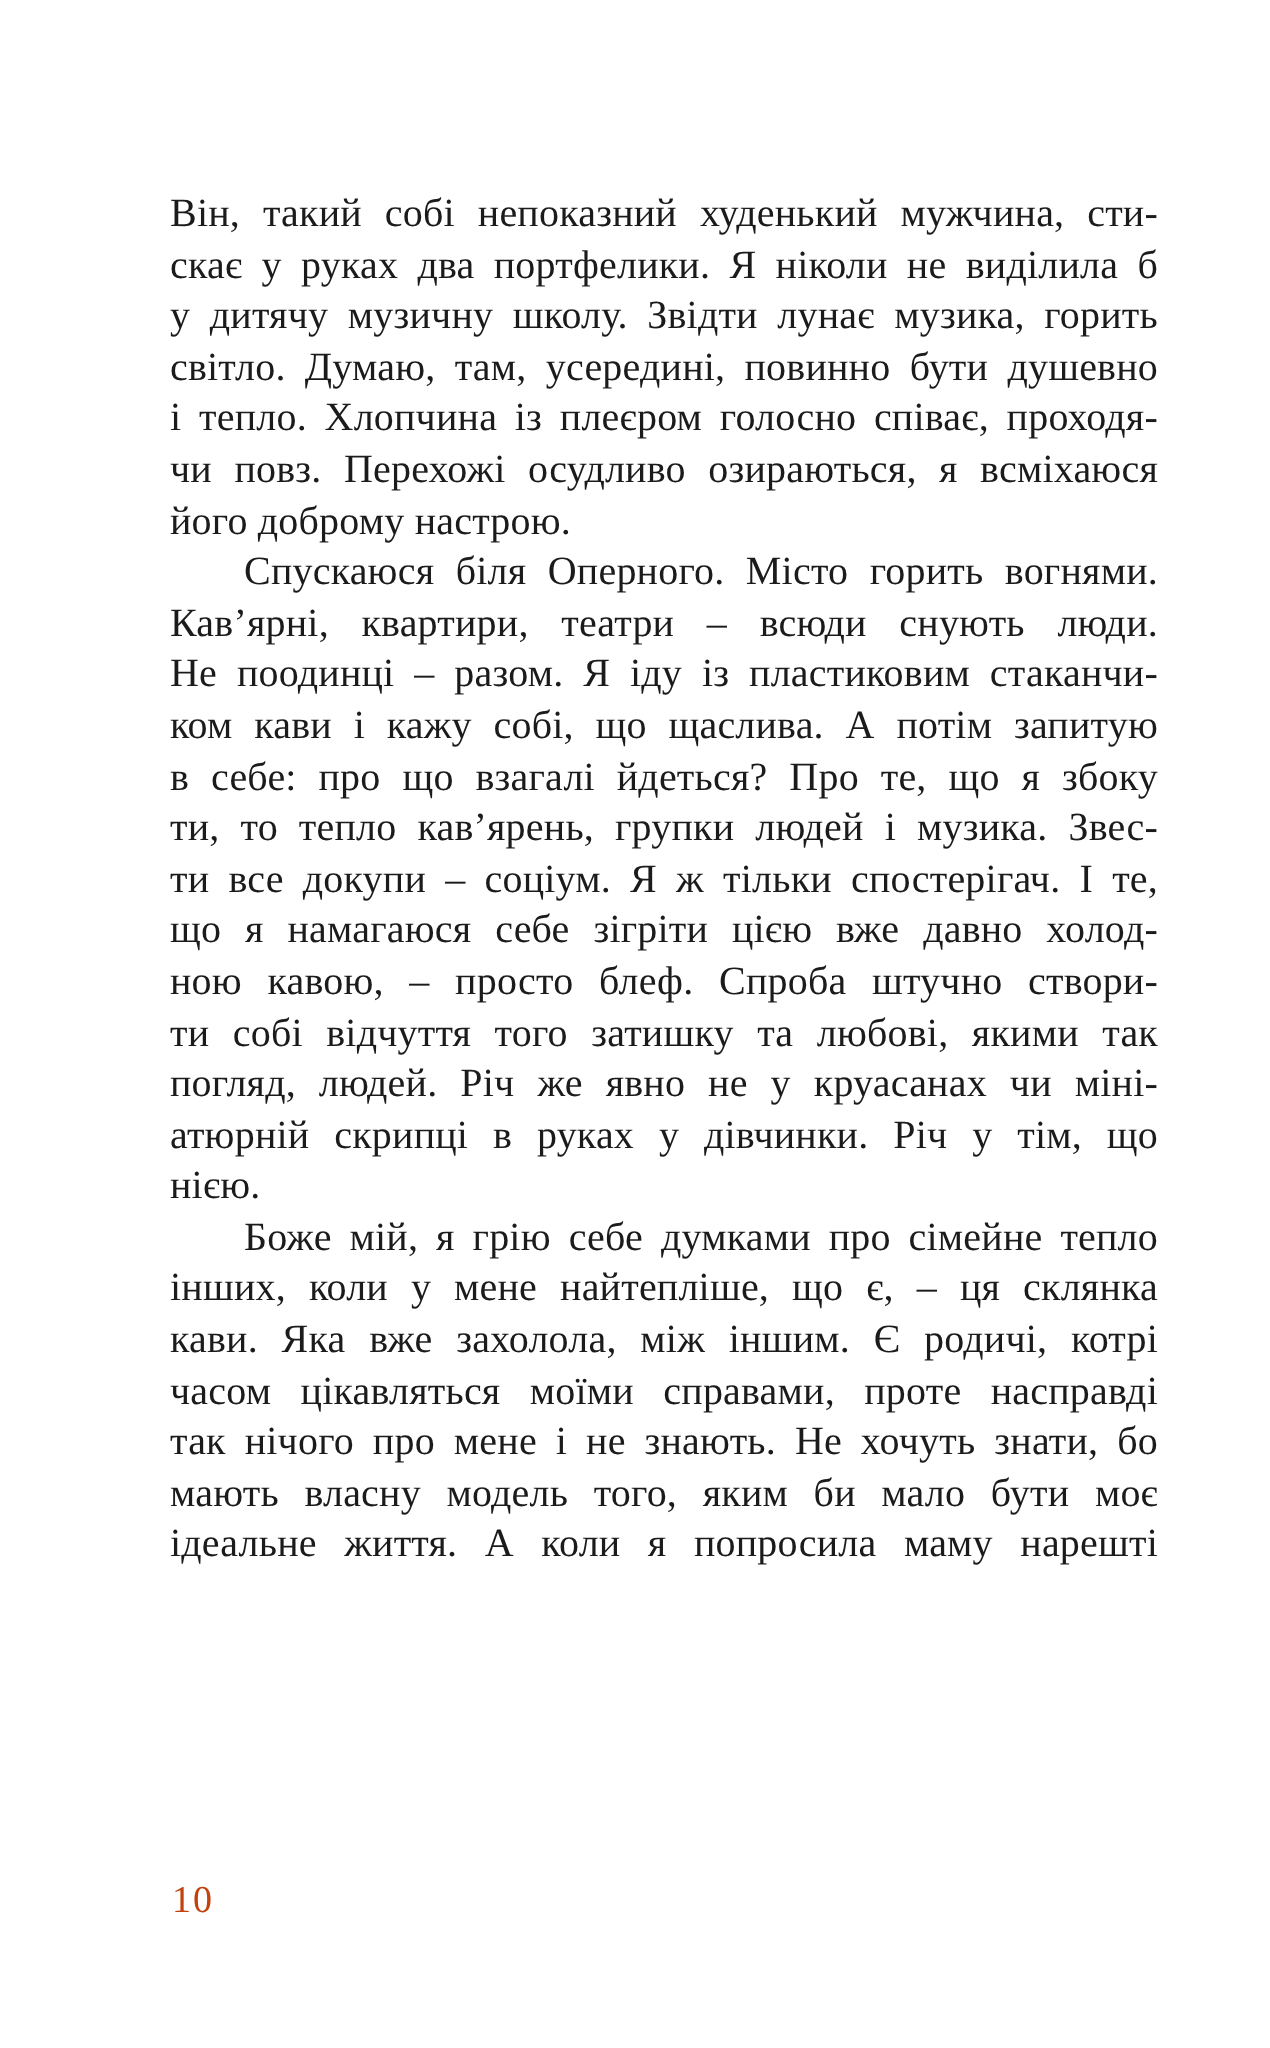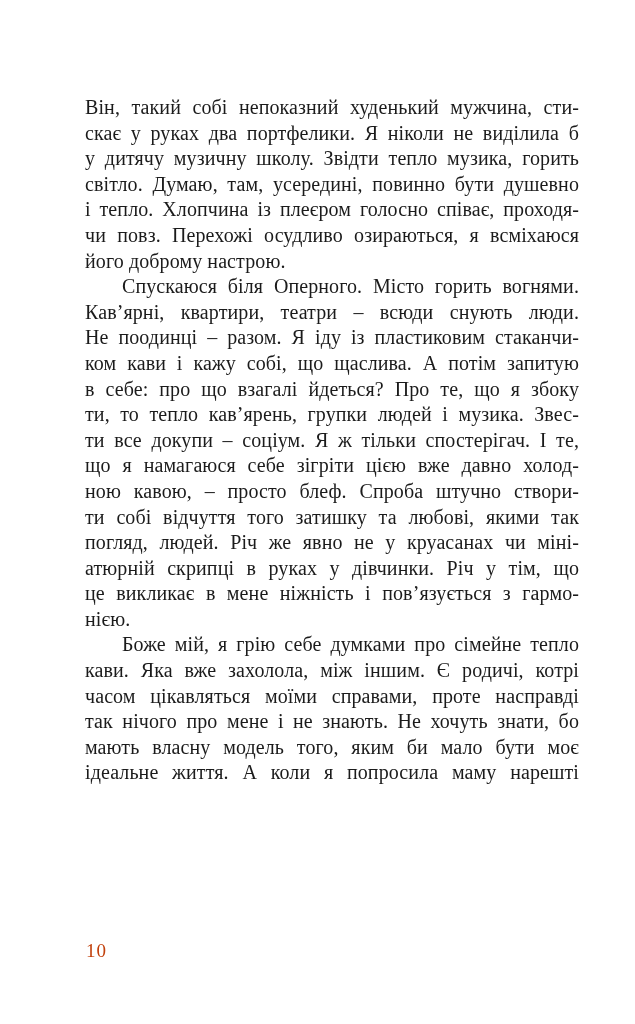--- a/index.html
+++ b/index.html
@@ -58,44 +58,44 @@
   }
 </style>
 </head>
 <body>
 
 <div class="page">
   <div class="text-block" id="text-block">
       <div class="paragraph">
         <div class="line">Він, такий собі непоказний худенький мужчина, сти-</div>
         <div class="line">скає у руках два портфелики. Я ніколи не виділила б</div>
-        <div class="line">у дитячу музичну школу. Звідти тепло музика, горить</div>
+        <div class="line">у дитячу музичну школу. Звідти лунає музика, горить</div>
         <div class="line">світло. Думаю, там, усередині, повинно бути душевно</div>
         <div class="line">і тепло. Хлопчина із плеєром голосно співає, проходя-</div>
         <div class="line">чи повз. Перехожі осудливо озираються, я всміхаюся</div>
         <div class="line para-end">його доброму настрою.</div>
       </div>
       <div class="paragraph">
         <div class="line indent">Спускаюся біля Оперного. Місто горить вогнями.</div>
         <div class="line">Кав’ярні, квартири, театри – всюди снують люди.</div>
         <div class="line">Не поодинці – разом. Я іду із пластиковим стаканчи-</div>
         <div class="line">ком кави і кажу собі, що щаслива. А потім запитую</div>
         <div class="line">в себе: про що взагалі йдеться? Про те, що я збоку</div>
         <div class="line">ти, то тепло кав’ярень, групки людей і музика. Звес-</div>
         <div class="line">ти все докупи – соціум. Я ж тільки спостерігач. І те,</div>
         <div class="line">що я намагаюся себе зігріти цією вже давно холод-</div>
         <div class="line">ною кавою, – просто блеф. Спроба штучно створи-</div>
         <div class="line">ти собі відчуття того затишку та любові, якими так</div>
         <div class="line">погляд, людей. Річ же явно не у круасанах чи міні-</div>
         <div class="line">атюрній скрипці в руках у дівчинки. Річ у тім, що</div>
-        <div class="line">це викликає в мене ніжність і пов’язується з гармо-</div>
         <div class="line para-end">нією.</div>
       </div>
       <div class="paragraph">
         <div class="line indent">Боже мій, я грію себе думками про сімейне тепло</div>
+        <div class="line">інших, коли у мене найтепліше, що є, – ця склянка</div>
         <div class="line">кави. Яка вже захолола, між іншим. Є родичі, котрі</div>
         <div class="line">часом цікавляться моїми справами, проте насправді</div>
         <div class="line">так нічого про мене і не знають. Не хочуть знати, бо</div>
         <div class="line">мають власну модель того, яким би мало бути моє</div>
         <div class="line">ідеальне життя. А коли я попросила маму нарешті</div>
       </div>
     </div>
   <div class="page-number">10</div>
 </div>
 

